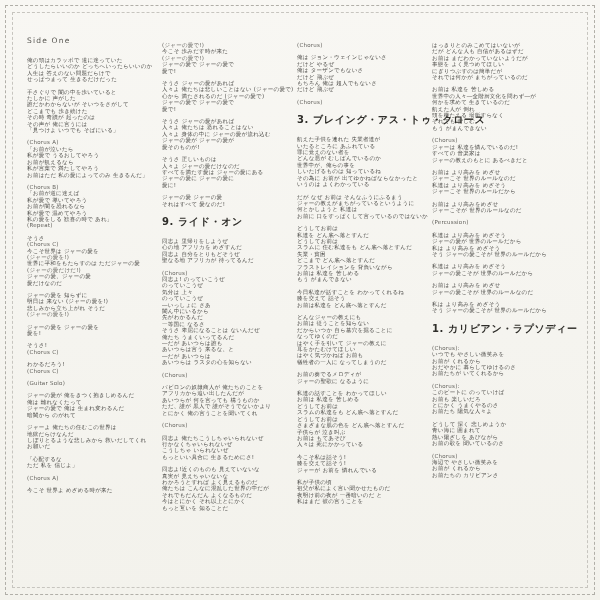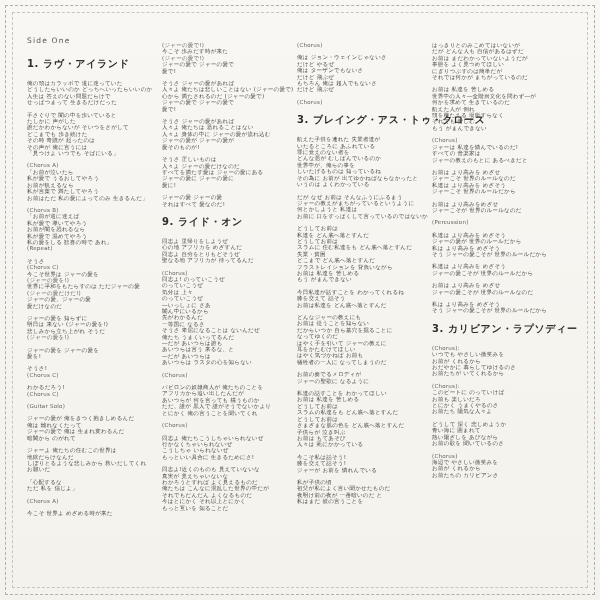--- a/index.html
+++ b/index.html
@@ -33,21 +33,20 @@
 </style>
 </head>
 <body>
 
 <div class="paper">
   <div class="border-outer"></div>
   <div class="border-inner"></div>
   <div id="columns">
       <div class="column first">
         <div class="side">Side One</div>
-        <div class="heading">1. ラヴ・アイランド</div>
         <div class="stanza">
           <div class="line">俺の頭はカラッポで 道に迷っていた</div>
           <div class="line">どうしたらいいのか どっちへいったらいいのか</div>
           <div class="line">人生は 答えのない問題だらけで</div>
           <div class="line">せっぱつまって 生きるだけだった</div>
         </div>
         <div class="stanza">
           <div class="line">手さぐりで 闇の中を歩いていると</div>
           <div class="line">たしかに 声がした</div>
           <div class="line">誰だかわからないが そいつをさがして</div>
@@ -346,21 +345,21 @@
           <div class="line">ジャーの愛こそが 世界のルールだから</div>
         </div>
         <div class="stanza">
           <div class="line">お前は より高みを めざせ</div>
           <div class="line">ジャーの愛こそが 世界のルールなのだ</div>
         </div>
         <div class="stanza">
           <div class="line">私は より高みを めざそう</div>
           <div class="line">そう ジャーの愛こそが 世界のルールだから</div>
         </div>
-        <div class="heading">3. カリビアン・ラプソディー</div>
+        <div class="heading">1. カリビアン・ラプソディー</div>
         <div class="stanza">
           <div class="line marker">(Chorus):</div>
           <div class="line">いつでも やさしい微笑みを</div>
           <div class="line">お前が くれるから</div>
           <div class="line">おだやかに 暮らしてゆけるのさ</div>
           <div class="line">お前たちが いてくれるから</div>
         </div>
         <div class="stanza">
           <div class="line marker">(Chorus):</div>
           <div class="line">このビートに のっていけば</div>

